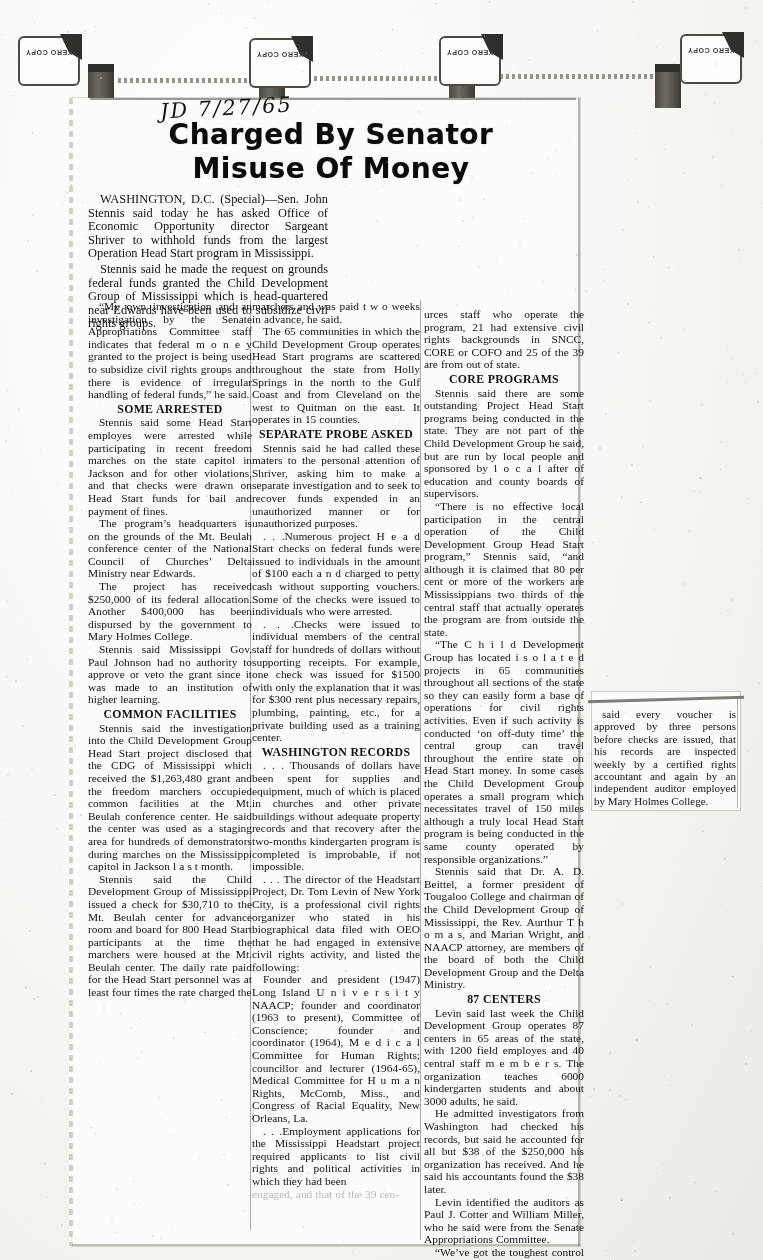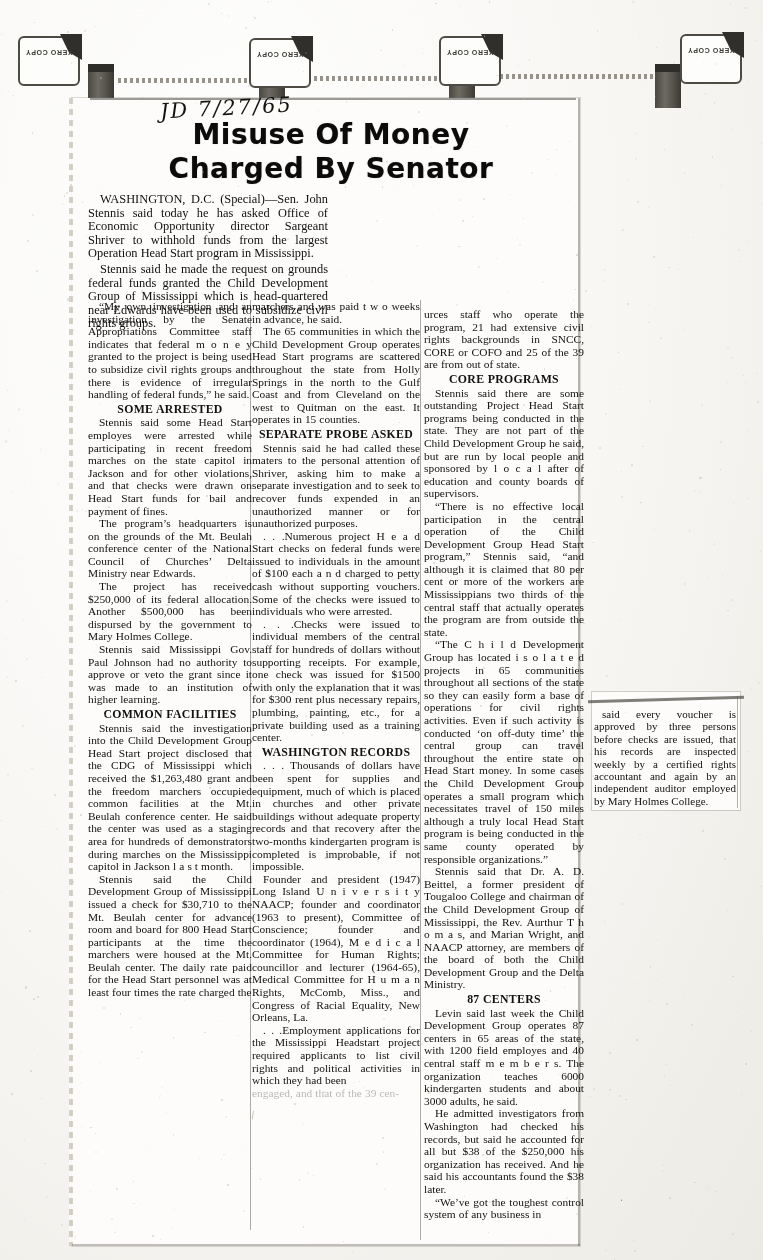--- a/index.html
+++ b/index.html
@@ -198,69 +198,71 @@
 
   <div id="sheet">
     <div class="sheet-rule" style="left:18px;top:0px;width:486px;height:2px;"></div>
     <div class="sheet-rule" style="left:0px;top:1146px;width:508px;height:2px;opacity:.35;"></div>
     <div class="sheet-rule" style="left:506px;top:0px;width:2px;height:1148px;opacity:.4;"></div>
   </div>
 
   <div id="handdate">JD 7/27/65</div>
 
   <div id="headline">
+    <div class="hl">Charged By Senator</div>
     <div class="hl">Misuse Of Money</div>
-    <div class="hl">Charged By Senator</div>
   </div>
 
   <div id="lede">
     <p>WASHINGTON, D.C. (Special)—Sen. John Stennis said today he has asked Office of Economic Opportunity director Sargeant Shriver to withhold funds from the largest Operation Head Start program in Mississippi.</p>
     <p>Stennis said he made the request on grounds federal funds granted the Child Development Group of Mississippi which is head-quartered near Edwards have been used to subsidize civil rights groups.</p>
   </div>
 
   <div class="coldiv" style="left:250px;top:300px;height:930px;"></div>
   <div class="coldiv" style="left:420px;top:300px;height:940px;"></div>
 
   <div class="col" id="col1">
     <p>“My own investigation and an investigation by the Senate Appropriations Committee staff indicates that federal m o n e y granted to the project is being used to subsidize civil rights groups and there is evidence of irregular handling of federal funds,” he said.</p>
     <h4>SOME ARRESTED</h4>
     <p>Stennis said some Head Start employes were arrested while participating in recent freedom marches on the state capitol in Jackson and for other violations, and that checks were drawn on Head Start funds for bail and payment of fines.</p>
     <p>The program’s headquarters is on the grounds of the Mt. Beulah conference center of the National Council of Churches’ Delta Ministry near Edwards.</p>
-    <p>The project has received $250,000 of its federal allocation. Another $500,000 has been dispursed by the government to Mary Holmes College.</p>
+    <p>The project has received $250,000 of its federal allocation. Another $400,000 has been dispursed by the government to Mary Holmes College.</p>
     <p>Stennis said Mississippi Gov. Paul Johnson had no authority to approve or veto the grant since it was made to an institution of higher learning.</p>
     <h4>COMMON FACILITIES</h4>
     <p>Stennis said the investigation into the Child Development Group Head Start project disclosed that the CDG of Mississippi which received the $1,263,480 grant and the freedom marchers occupied common facilities at the Mt. Beulah conference center. He said the center was used as a staging area for hundreds of demonstrators during marches on the Mississippi capitol in Jackson l a s t month.</p>
     <p>Stennis said the Child Development Group of Mississippi issued a check for $30,710 to the Mt. Beulah center for advance room and board for 800 Head Start participants at the time the marchers were housed at the Mt. Beulah center. The daily rate paid for the Head Start personnel was at least four times the rate charged the</p>
   </div>
 
   <div class="col" id="col2">
     <p class="noind">marchers and was paid t w o weeks in advance, he said.</p>
     <p>The 65 communities in which the Child Development Group operates Head Start programs are scattered throughout the state from Holly Springs in the north to the Gulf Coast and from Cleveland on the west to Quitman on the east. It operates in 15 counties.</p>
     <h4>SEPARATE PROBE ASKED</h4>
     <p>Stennis said he had called these maters to the personal attention of Shriver, asking him to make a separate investigation and to seek to recover funds expended in an unauthorized manner or for unauthorized purposes.</p>
     <p>. . .Numerous project H e a d Start checks on federal funds were issued to individuals in the amount of $100 each a n d charged to petty cash without supporting vouchers. Some of the checks were issued to individuals who were arrested.</p>
     <p>. . .Checks were issued to individual members of the central staff for hundreds of dollars without supporting receipts. For example, one check was issued for $1500 with only the explanation that it was for $300 rent plus necessary repairs, plumbing, painting, etc., for a private building used as a training center.</p>
     <h4>WASHINGTON RECORDS</h4>
     <p>. . . Thousands of dollars have been spent for supplies and equipment, much of which is placed in churches and other private buildings without adequate property records and that recovery after the two-months kindergarten program is completed is improbable, if not impossible.</p>
+    <p>. . . The director of the Headstart Project, Dr. Tom Levin of New York City, is a professional civil rights organizer who stated in his biographical data filed with OEO that he had engaged in extensive civil rights activity, and listed the following:</p>
     <p>Founder and president (1947) Long Island U n i v e r s i t y NAACP; founder and coordinator (1963 to present), Committee of Conscience; founder and coordinator (1964), M e d i c a l Committee for Human Rights; councillor and lecturer (1964-65), Medical Committee for H u m a n Rights, McComb, Miss., and Congress of Racial Equality, New Orleans, La.</p>
     <p>. . .Employment applications for the Mississippi Headstart project required applicants to list civil rights and political activities in which they had been</p>
     <p class="noind faded">engaged, and that of the 39 cen-</p>
 
   </div>
 
   <div class="col" id="col3">
     <p class="noind">urces staff who operate the program, 21 had extensive civil rights backgrounds in SNCC, CORE or COFO and 25 of the 39 are from out of state.</p>
     <h4>CORE PROGRAMS</h4>
     <p>Stennis said there are some outstanding Project Head Start programs being conducted in the state. They are not part of the Child Development Group he said, but are run by local people and sponsored by l o c a l after of education and county boards of supervisors.</p>
     <p>“There is no effective local participation in the central operation of the Child Development Group Head Start program,” Stennis said, “and although it is claimed that 80 per cent or more of the workers are Mississippians two thirds of the central staff that actually operates the program are from outside the state.</p>
     <p>“The C h i l d Development Group has located i s o l a t e d projects in 65 communities throughout all sections of the state so they can easily form a base of operations for civil rights activities. Even if such activity is conducted ‘on off-duty time’ the central group can travel throughout the entire state on Head Start money. In some cases the Child Development Group operates a small program which necessitates travel of 150 miles although a truly local Head Start program is being conducted in the same county operated by responsible organizations.”</p>
     <p>Stennis said that Dr. A. D. Beittel, a former president of Tougaloo College and chairman of the Child Development Group of Mississippi, the Rev. Aurthur T h o m a s, and Marian Wright, and NAACP attorney, are members of the board of both the Child Development Group and the Delta Ministry.</p>
     <h4>87 CENTERS</h4>
     <p>Levin said last week the Child Development Group operates 87 centers in 65 areas of the state, with 1200 field employes and 40 central staff m e m b e r s. The organization teaches 6000 kindergarten students and about 3000 adults, he said.</p>
     <p>He admitted investigators from Washington had checked his records, but said he accounted for all but $38 of the $250,000 his organization has received. And he said his accountants found the $38 later.</p>
+    <p>Levin identified the auditors as Paul J. Cotter and William Miller, who he said were from the Senate Appropriations Committee.</p>
     <p>“We’ve got the toughest control system of any business in</p>
 
   </div>
 
   <div id="fragment">
     <div class="fragtop"></div>
     <div class="edge"></div>
     <div class="fragtext">
       <p>said every voucher is approved by three persons before checks are issued, that his records are inspected weekly by a certified rights accountant and again by an independent auditor employed by Mary Holmes College.</p>
     </div>

